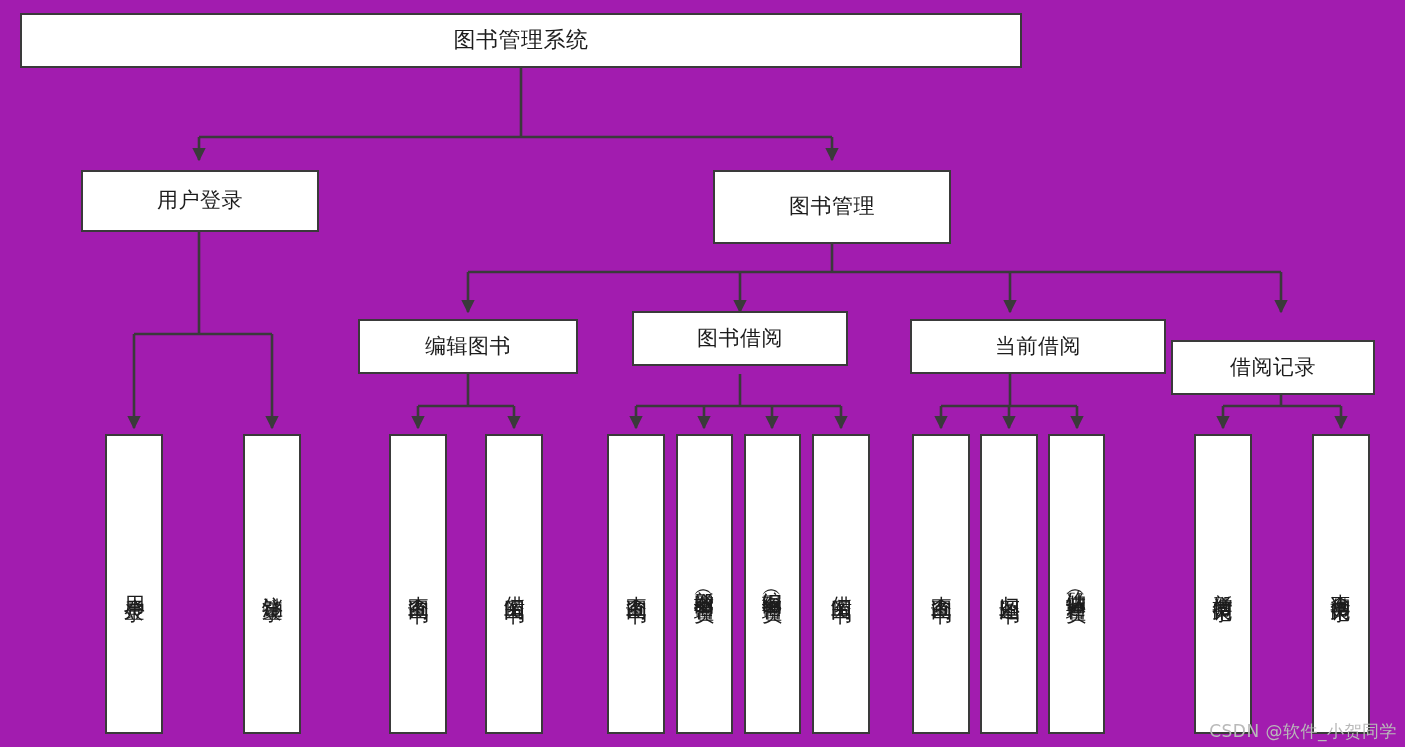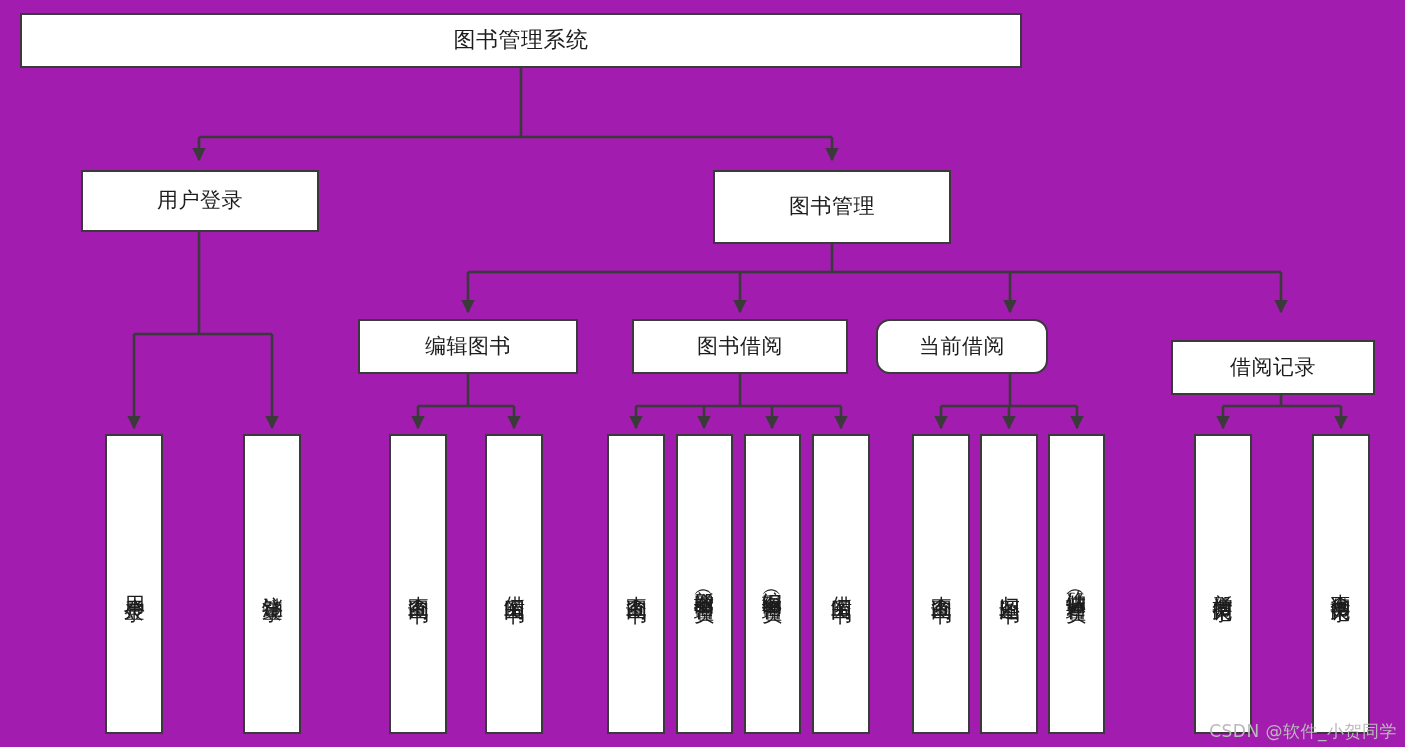--- a/index.html
+++ b/index.html
@@ -139,25 +139,25 @@
   </div>
 
   <div class="node horiz" style="left:713px; top:170px; width:238px; height:74px;">
     <span class="lbl">图书管理</span>
   </div>
 
   <div class="node horiz" style="left:358px; top:319px; width:220px; height:55px;">
     <span class="lbl">编辑图书</span>
   </div>
 
-  <div class="node horiz" style="left:632px; top:319px; width:216px; height:55px;">
+  <div class="node horiz" style="left:632px; top:311px; width:216px; height:55px;">
     <span class="lbl">图书借阅</span>
   </div>
 
-  <div class="node horiz" style="left:876px; top:319px; width:172px; height:55px;border-radius:14px;">
+  <div class="node horiz" style="left:910px; top:319px; width:256px; height:55px;">
     <span class="lbl">当前借阅</span>
   </div>
 
   <div class="node horiz" style="left:1171px; top:319px; width:204px; height:55px;margin-top:21px;">
     <span class="lbl">借阅记录</span>
   </div>
 
   <div class="node vert" style="left:105px; top:434px; width:58px; height:300px;">
     <span class="lbl">用户登录</span>
   </div>

